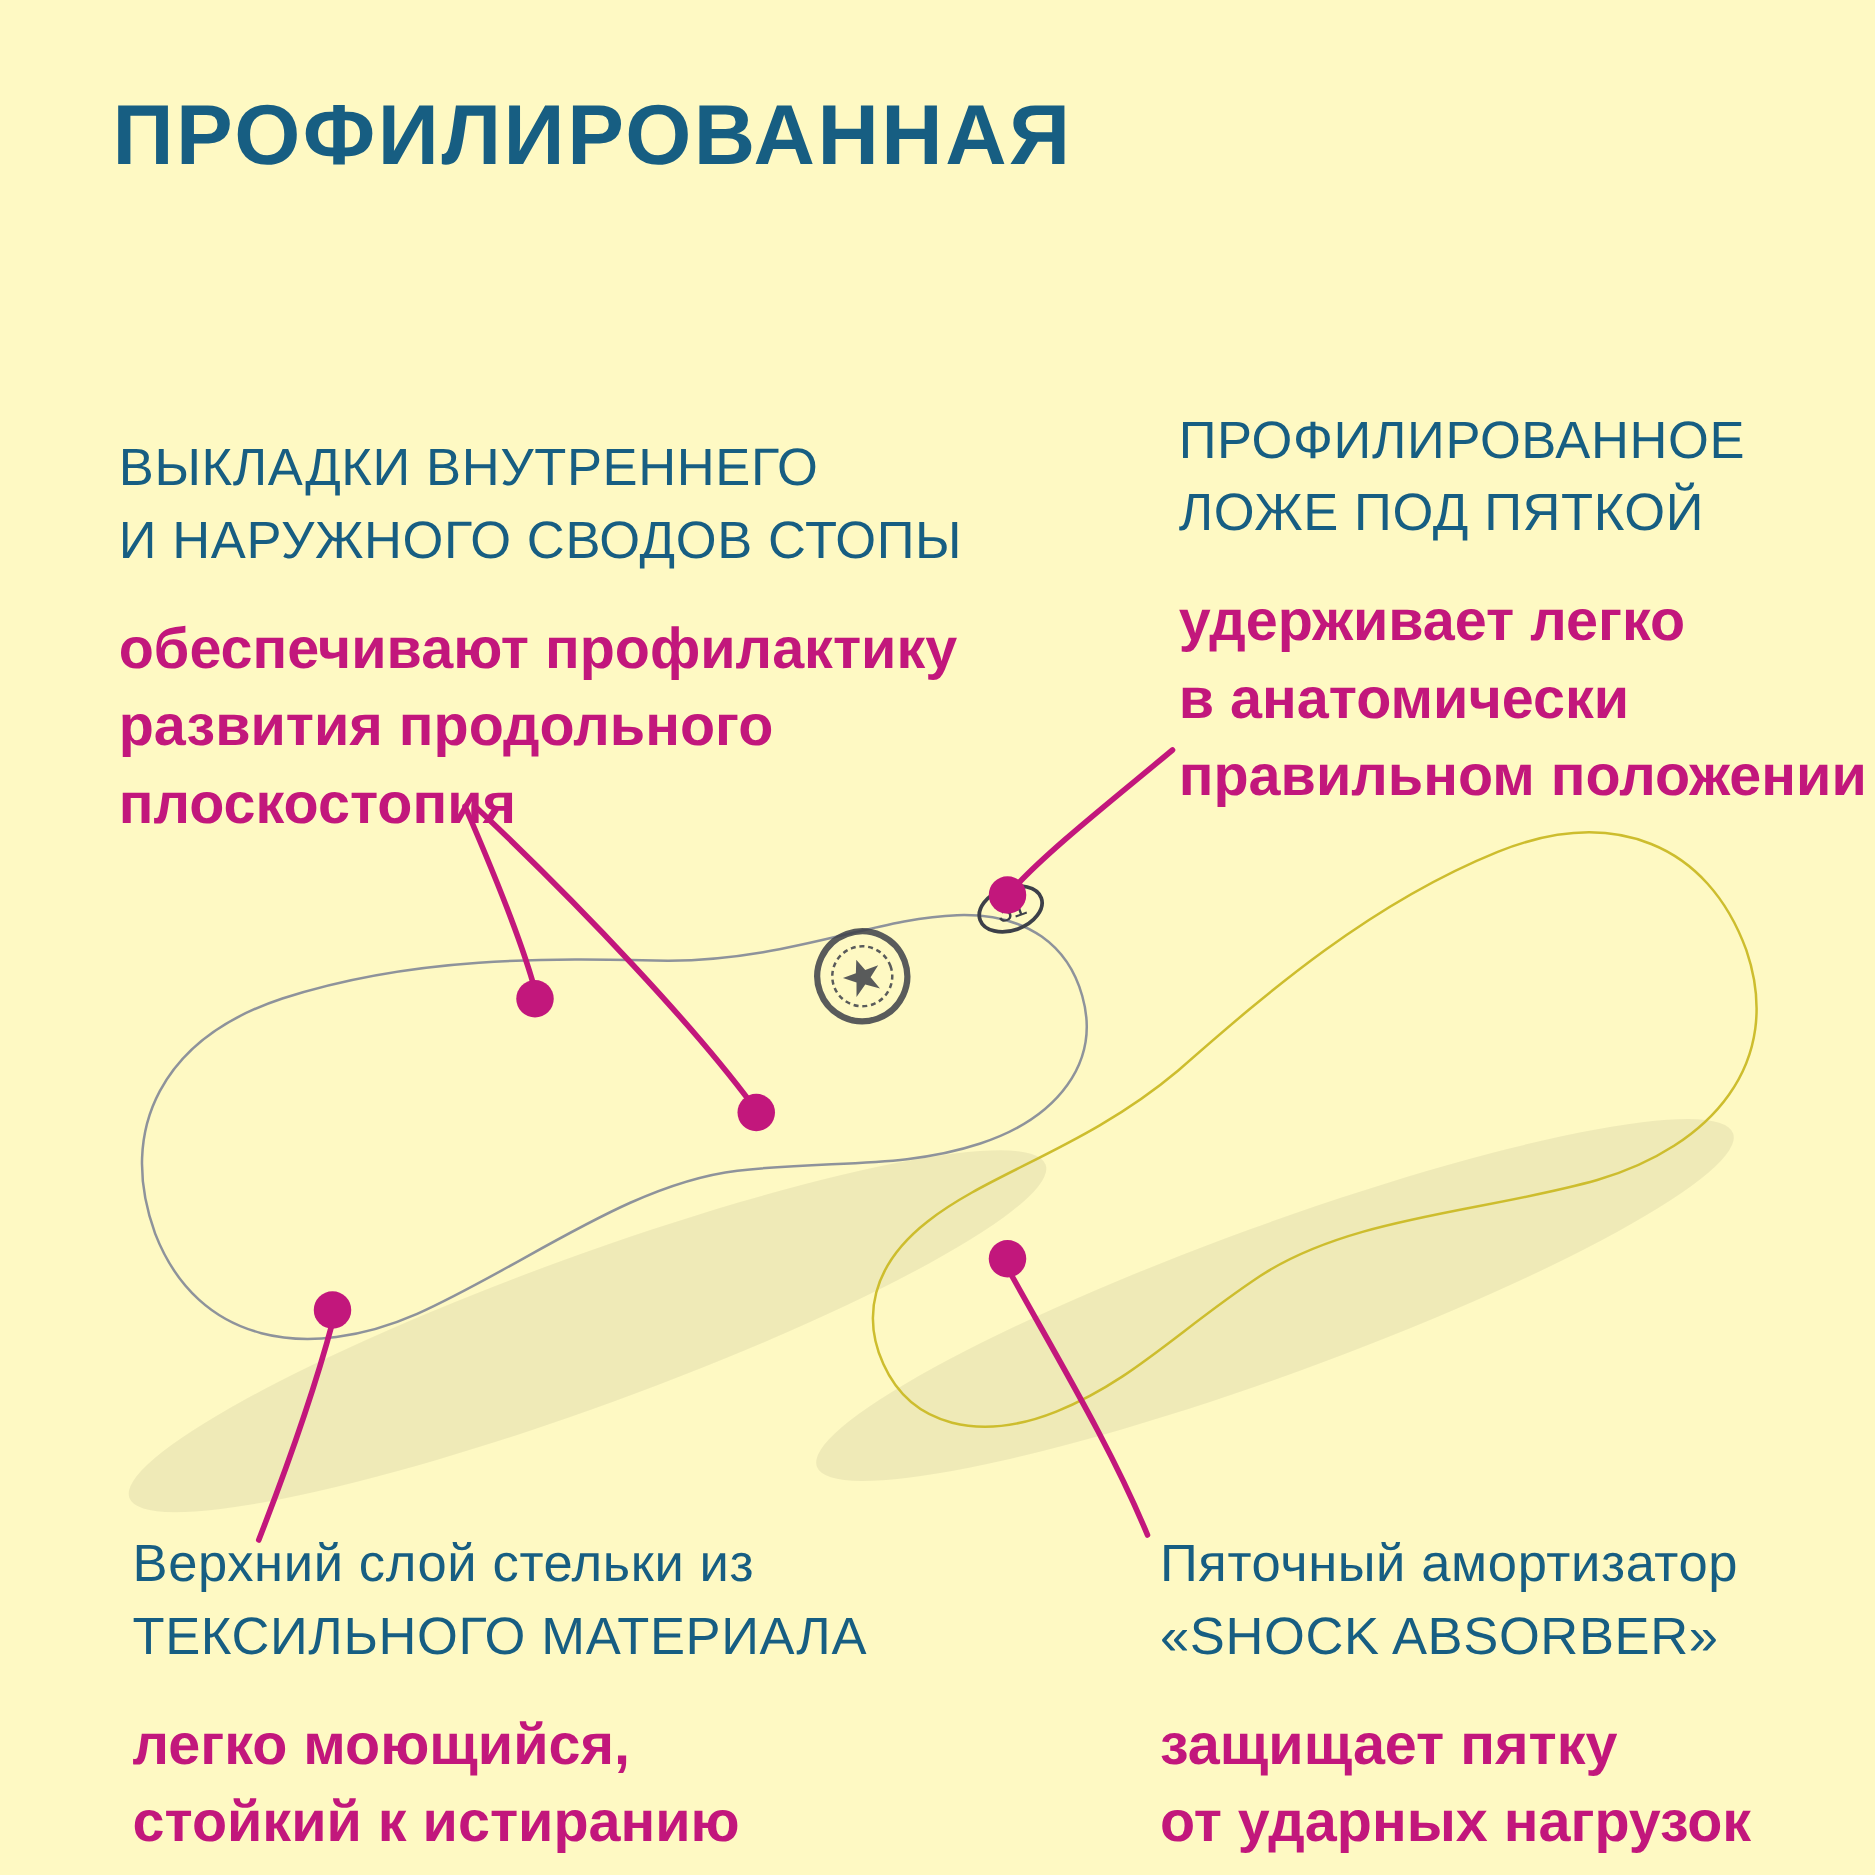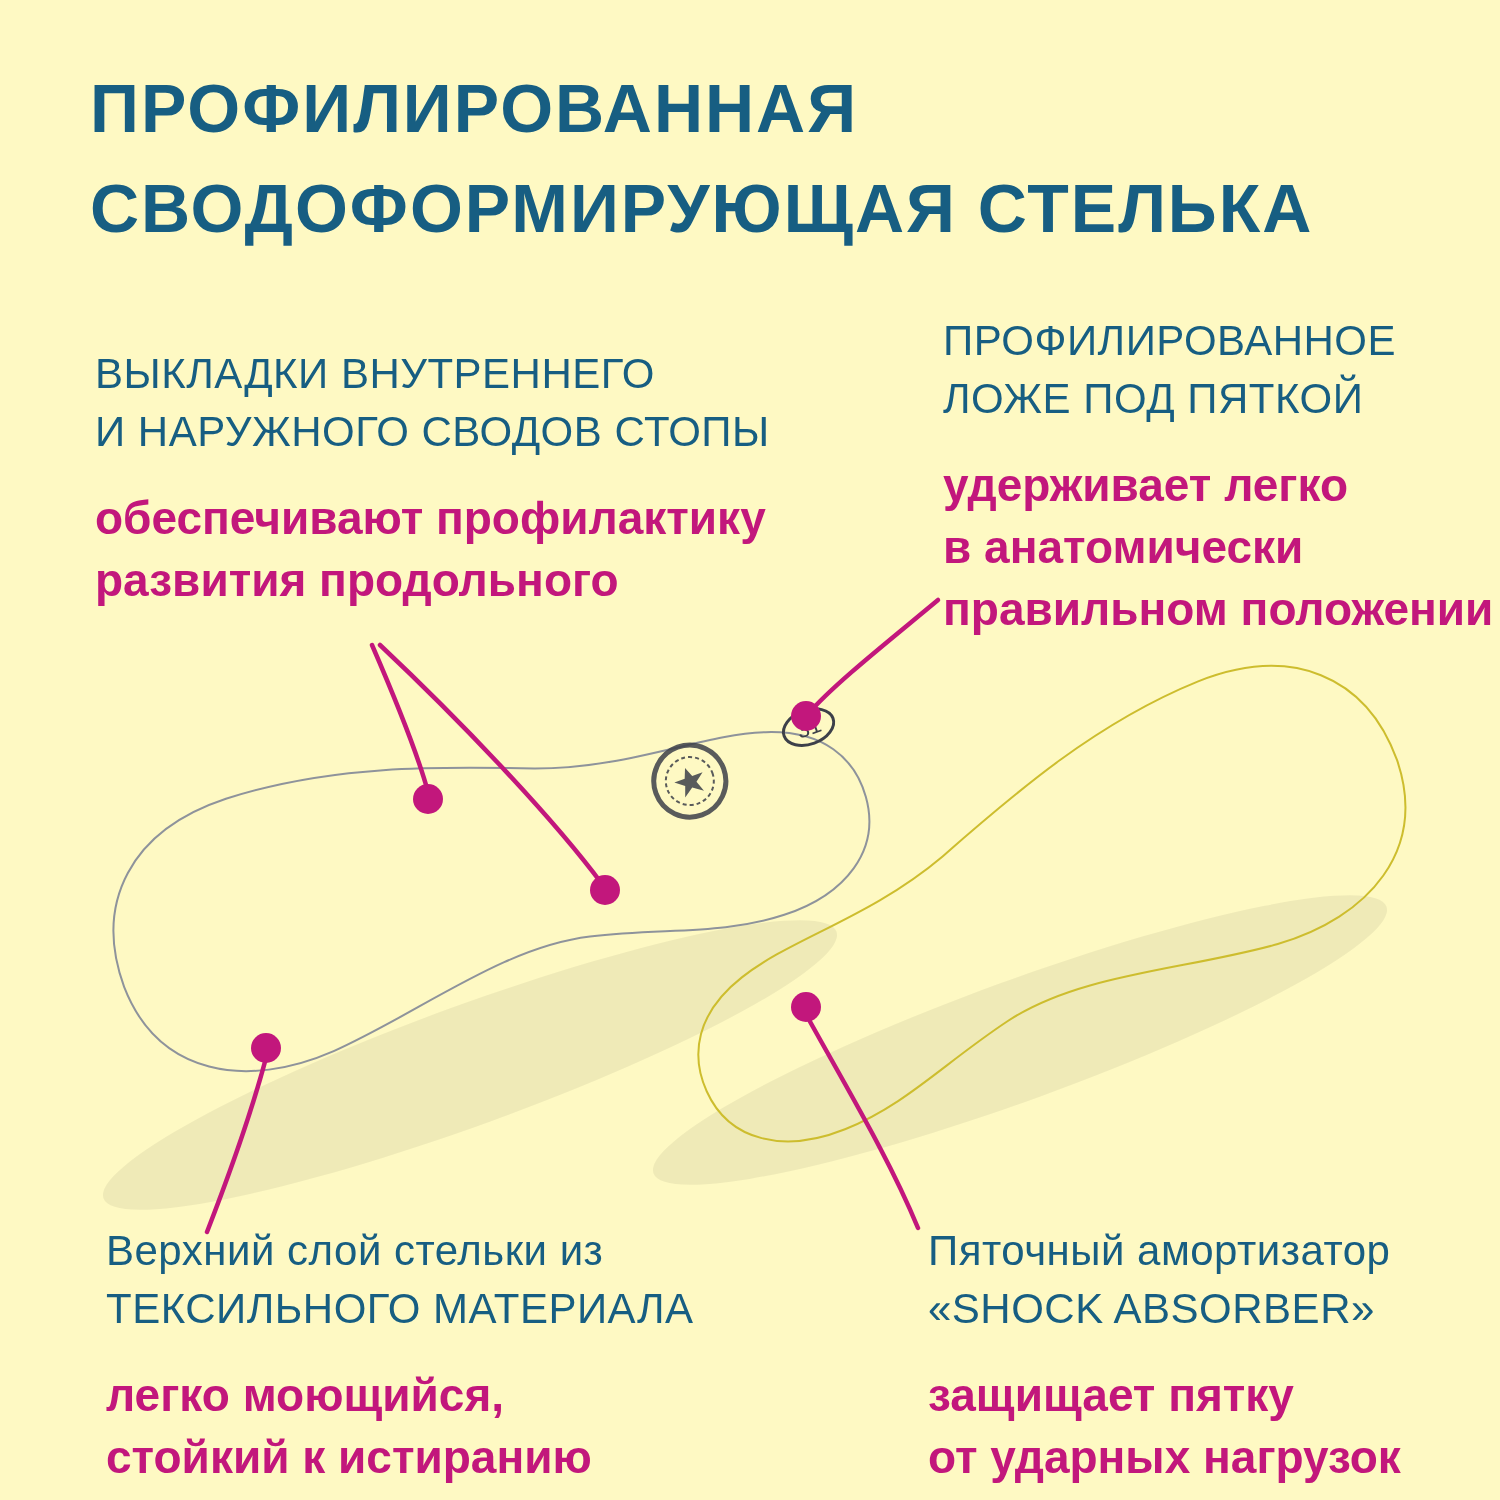--- a/index.html
+++ b/index.html
@@ -17,21 +17,21 @@
   #scene{position:absolute;left:0;top:0;width:1500px;height:1500px;}
   .title{position:absolute;left:90px;top:58px;color:var(--heading);
          font-size:68px;font-weight:700;letter-spacing:2px;}
   .title-line{line-height:100px;white-space:nowrap;}
   .callout{position:absolute;}
   .co-heading{color:var(--heading);font-size:42px;font-weight:400;letter-spacing:.5px;}
   .co-heading div{line-height:58px;white-space:nowrap;}
   .co-body{color:var(--accent);font-size:46px;font-weight:700;margin-top:26px;}
   .co-body div{line-height:62px;white-space:nowrap;}
   #co-arch{left:95px;top:345px;}
-  #co-heel{left:943px;top:312px;}
+  #co-heel{left:943px;top:323px;}
   #co-top{left:106px;top:1222px;}
   #co-shock{left:928px;top:1222px;}
   .lead{fill:none;stroke:var(--accent);stroke-width:4.5px;stroke-linecap:round;}
   .mark{fill:var(--accent);}
 </style>
 </head>
 <body>
 
 <div class="page">
 
@@ -437,31 +437,31 @@
       <circle class="mark" cx="428" cy="799" r="15"></circle>
       <circle class="mark" cx="605" cy="890" r="15"></circle>
       <circle class="mark" cx="806" cy="716" r="15"></circle>
       <circle class="mark" cx="266" cy="1048" r="15"></circle>
       <circle class="mark" cx="806" cy="1007" r="15"></circle>
     </g>
   </svg>
 
   <div class="title">
     <div class="title-line">ПРОФИЛИРОВАННАЯ</div>
-    <div class="title-line">СВОДОФОРМИРУЮЩАЯ СТЕЛЬКА</div>
   </div>
 
   <section class="callout" id="co-arch">
     <div class="co-heading">
       <div>ВЫКЛАДКИ ВНУТРЕННЕГО</div>
       <div>И НАРУЖНОГО СВОДОВ СТОПЫ</div>
     </div>
     <div class="co-body">
       <div>обеспечивают профилактику</div>
       <div>развития продольного</div>
+      <div>плоскостопия</div>
     </div>
   </section>
 
   <section class="callout" id="co-heel">
     <div class="co-heading">
       <div>ПРОФИЛИРОВАННОЕ</div>
       <div>ЛОЖЕ ПОД ПЯТКОЙ</div>
     </div>
     <div class="co-body">
       <div>удерживает легко</div>

